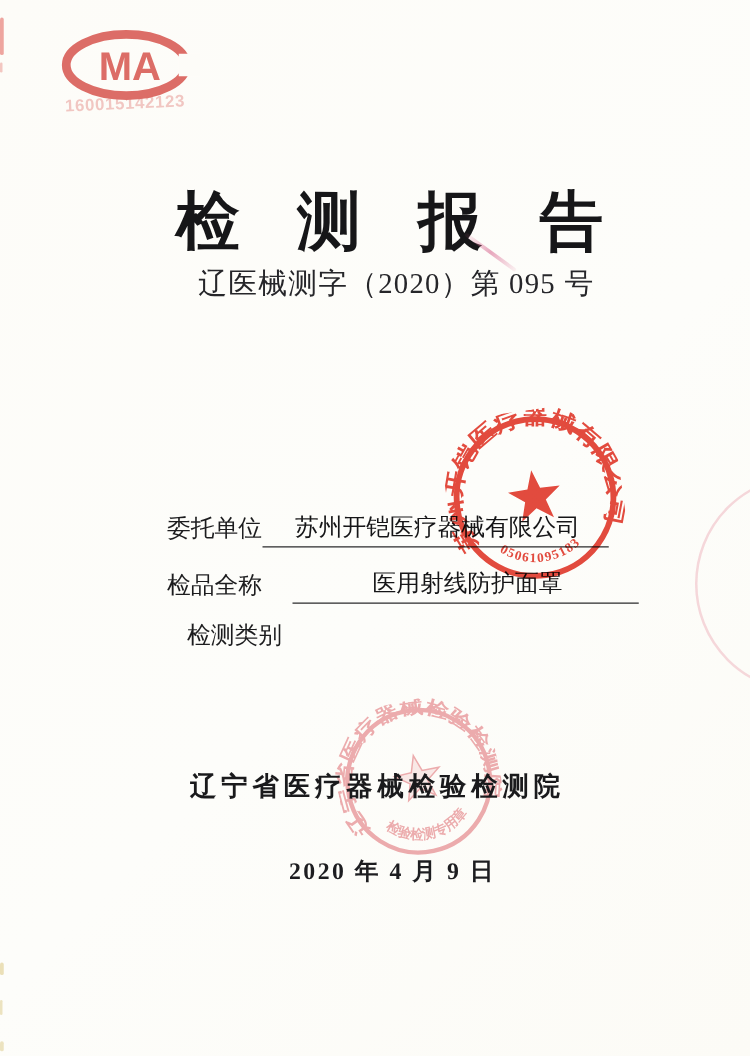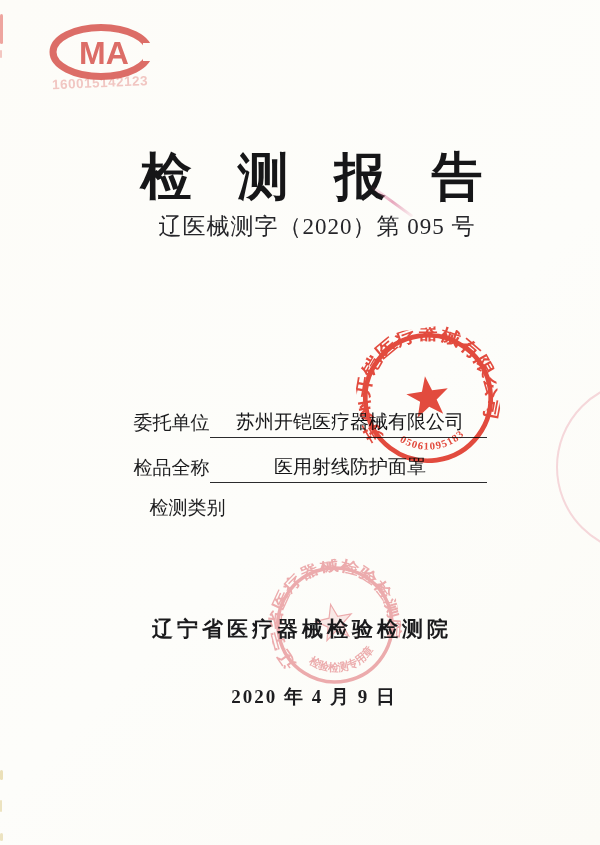--- a/index.html
+++ b/index.html
@@ -46,21 +46,21 @@
   .form-row .lbl{
     width:77px;font-size:19px;color:#1c1c1e;white-space:nowrap;flex:none;
     padding-bottom:2px;
   }
   .form-row .val{
     width:277px;flex:none;border-bottom:1.6px solid #2b2b2d;
     font-size:19px;color:#151517;padding:0 0 2px 3px;white-space:nowrap;
     box-sizing:border-box;
   }
   .row-1{top:411px;}
-  .row-2{top:456px;}
+  .row-2{top:456px;gap:24px;}
   .row-3{top:496px;margin-left:16px;}
   
   .company-seal{
     position:absolute;left:358px;top:328px;width:140px;height:140px;
     transform:rotate(-8deg);mix-blend-mode:multiply;opacity:.92;
   }
   .institute-seal{
     position:absolute;left:270px;top:560px;width:130px;height:130px;
     transform:rotate(-12deg);mix-blend-mode:multiply;opacity:.55;
   }

